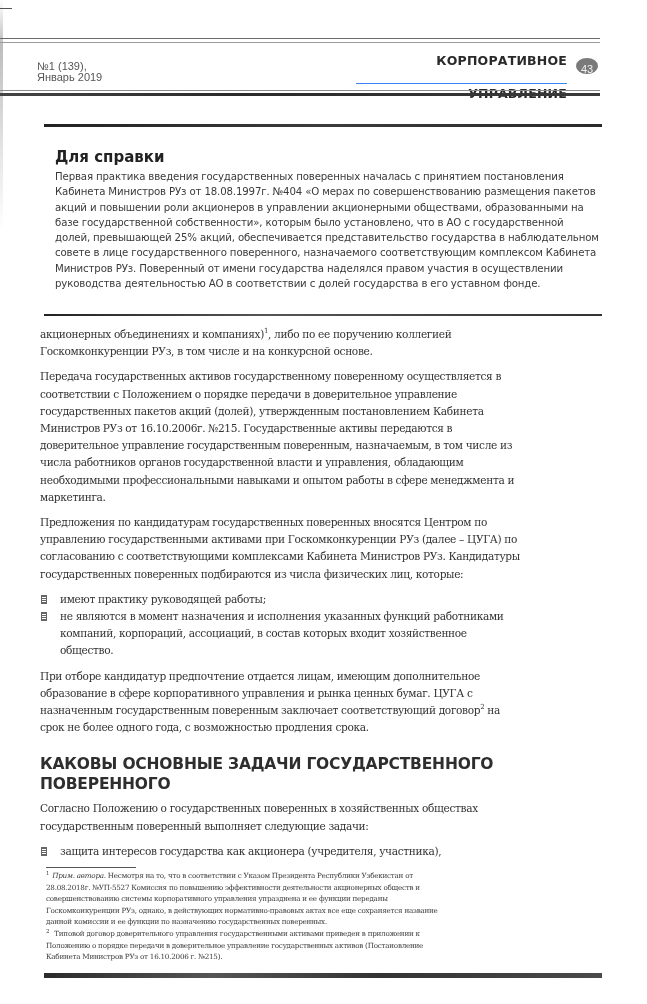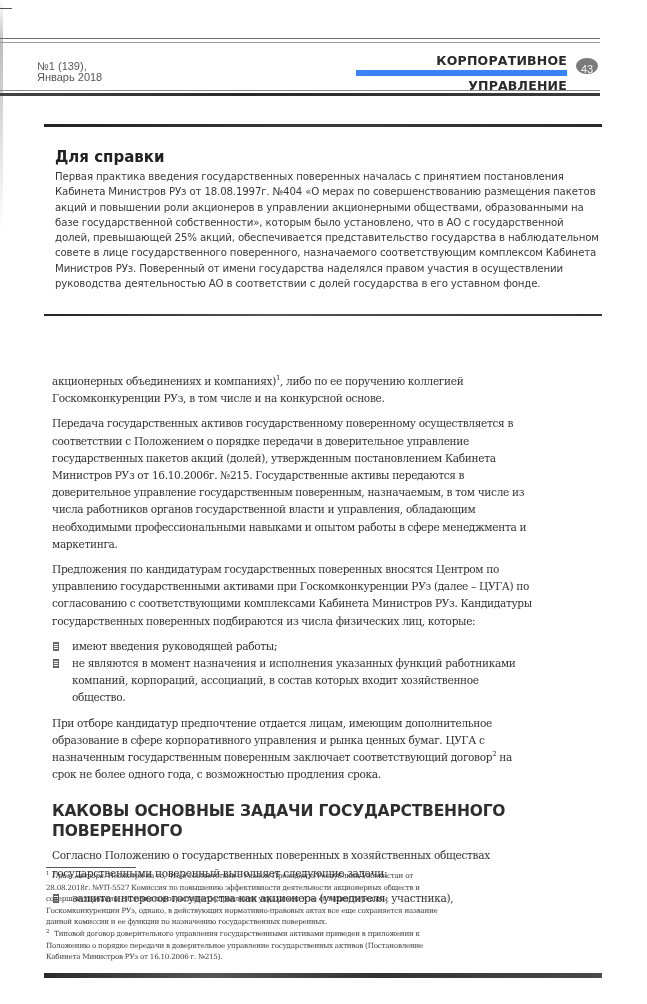--- a/index.html
+++ b/index.html
@@ -51,23 +51,23 @@
       text-align: right;
       font-family: "DejaVu Sans", sans-serif;
       font-weight: bold;
       font-size: 12.5px;
       line-height: 17px;
       color: #2a2a2a;
       letter-spacing: 0.2px;
     }
     .section-title .l1 {
       display: block;
-      border-bottom: 6px solid #3b82f6;
+      border-bottom: 1px solid #3b82f6;
       padding-left: 80px;
-      padding-bottom: 1px;
+      padding-bottom: 14px;
     }
     .section-title .l2 { display: block; padding-top: 1px; }
     .page-badge {
       position: absolute;
       left: 576px; top: 58px;
       width: 22px; height: 16px;
       border-radius: 50%;
       background: #7a7a7a;
       color: #f2f2f2;
       font-family: "Liberation Sans", sans-serif;
@@ -113,25 +113,24 @@
       letter-spacing: -0.15px;
     }
     .box-rule-bottom {
       position: absolute;
       left: 44px; top: 314px;
       width: 558px; height: 2px;
       background: linear-gradient(to right, #222 0%, #555 40%, #333 100%);
     }
     .main {
       position: absolute;
-      left: 52px; top: 326px;
+      left: 40px; top: 326px;
       width: 480px;
       font-family: "DejaVu Serif", serif;
       color: #333;
-      margin-top: 47px;
     }
     .main p {
       margin: 0 0 8px 0;
       font-size: 10.6px;
       line-height: 17.2px;
       letter-spacing: -0.35px;
     }
     .main sup { font-size: 7px; vertical-align: super; line-height: 0; }
     .bullets { margin: 0 0 8px 0; padding: 0; list-style: none; }
     .bullets li {
@@ -188,21 +187,21 @@
 <body>
 
 <div class="left-edge"></div>
 <div class="edge-tick-top"></div>
 
 <div class="header-rule-top"></div>
 <div class="header-rule-top2"></div>
 
 <div class="issue">
   <div>№1 (139),</div>
-  <div>Январь 2018</div>
+  <div>Январь 2019</div>
 </div>
 
 <div class="section-title">
   <span class="l1">КОРПОРАТИВНОЕ</span>
   <span class="l2">УПРАВЛЕНИЕ</span>
 </div>
 
 <div class="page-badge">43</div>
 
 <div class="header-rule-bottom2"></div>
@@ -219,29 +218,29 @@
 
 <div class="main">
   <p><span>акционерных объединениях и компаниях)</span><sup>1</sup><span>, либо по ее поручению коллегией Госкомконкуренции РУз, в том числе и на конкурсной основе.</span></p>
 
   <p>Передача государственных активов государственному поверенному осущест­вляется в соответствии с Положением о порядке передачи в доверительное управление государственных пакетов акций (долей), утвержденным поста­новлением Кабинета Министров РУз от 16.10.2006г. №215. Государственные активы передаются в доверительное управление государственным поверен­ным, назначаемым, в том числе из числа работников органов государствен­ной власти и управления, обладающим необходимыми профессиональными навыками и опытом работы в сфере менеджмента и маркетинга.</p>
 
   <p>Предложения по кандидатурам государственных поверенных вносятся Цент­ром по управлению государственными активами при Госкомконкуренции РУз (далее – ЦУГА) по согласованию с соответствующими комплексами Каби­нета Министров РУз. Кандидатуры государственных поверенных подбира­ются из числа физических лиц, которые:</p>
 
   <ul class="bullets">
     <li><span class="bullet-icon"></span></li>
-    <li><span class="bullet-icon"></span><span>имеют введения руководящей работы;</span></li>
+    <li><span class="bullet-icon"></span><span>имеют практику руководящей работы;</span></li>
     <li><span class="bullet-icon"></span><span>не являются в момент назначения и исполнения указанных функций работниками компаний, корпораций, ассоциаций, в состав которых вхо­дит хозяйственное общество.</span></li>
   </ul>
 
   <p><span>При отборе кандидатур предпочтение отдается лицам, имеющим дополнитель­ное образование в сфере корпоративного управления и рынка ценных бумаг. ЦУГА с назначенным государственным поверенным заключает соответствую­щий договор</span><sup>2</sup><span>  на срок не более одного года, с возможностью продления срока.</span></p>
 
   <h2 class="h2">КАКОВЫ ОСНОВНЫЕ ЗАДАЧИ ГОСУДАРСТВЕННОГО ПОВЕ­РЕННОГО</h2>
 
-  <p>Согласно Положению о государственных поверенных в хозяйственных обще­ствах государственными поверенный выполняет следующие задачи:</p>
+  <p>Согласно Положению о государственных поверенных в хозяйственных обще­ствах государственным поверенный выполняет следующие задачи:</p>
 
   <ul class="bullets">
     <li><span class="bullet-icon"></span><span>защита интересов государства как акционера (учредителя, участника),</span></li>
   </ul>
 </div>
 
 <div class="footnote-rule"></div>
 
 <div class="footnotes">
   <p><span class="fn-mark">1</span><em>Прим. автора.</em><span> Несмотря на то, что в соответствии с Указом Президента Республики Узбекистан от 28.08.2018г. №УП-5527 Комиссия по повышению эффективности деятельности акционерных обществ и совершенствованию системы корпоративного управления упразднена и ее функции переданы Госкомконкуренции РУз,  однако, в действующих нормативно-правовых актах все еще сохраняется название данной комиссии и ее функции по назначению государственных поверенных.</span></p>

